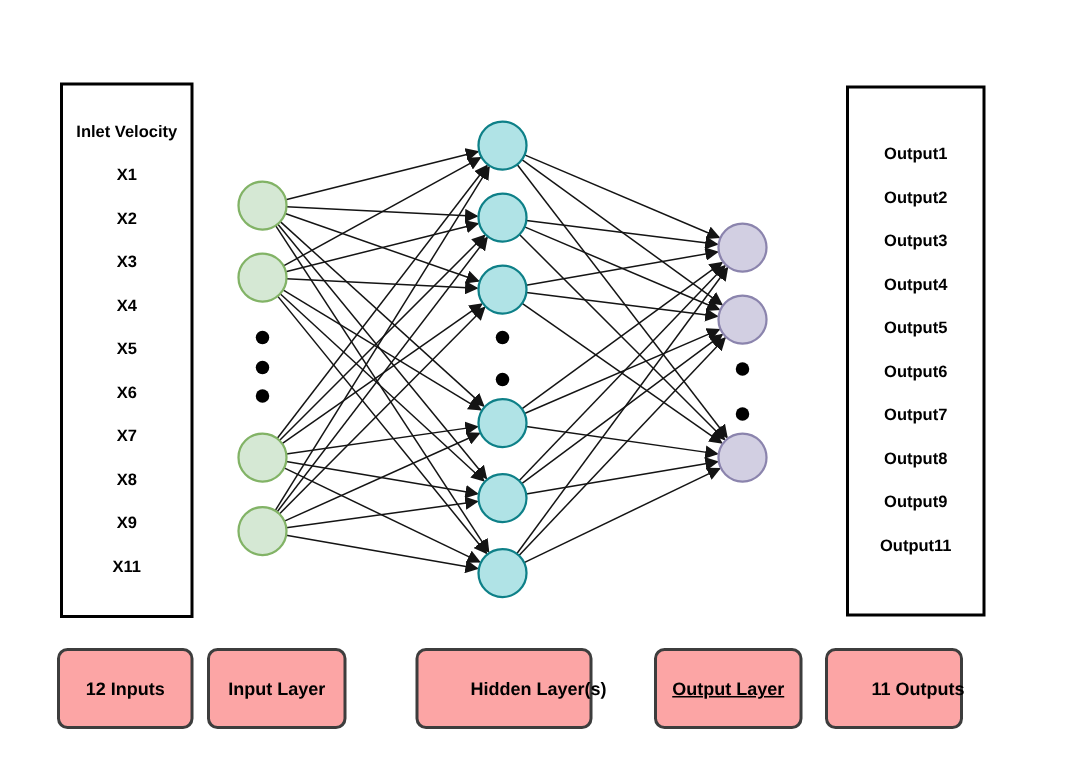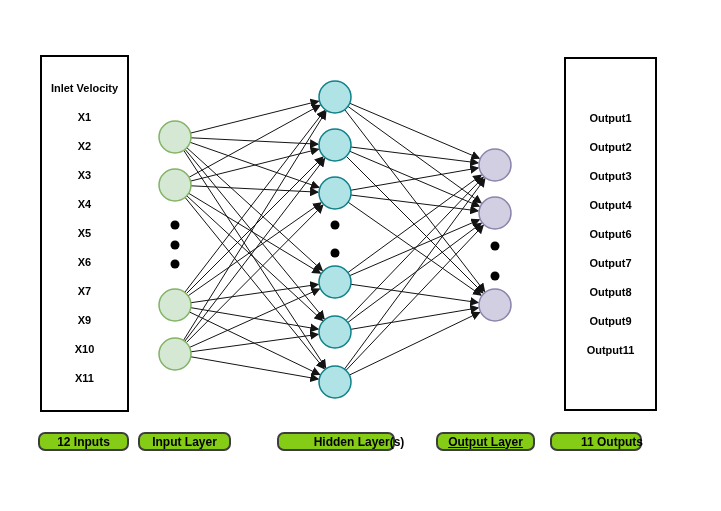--- a/index.html
+++ b/index.html
@@ -31,25 +31,25 @@
     white-space: nowrap;
   }
   #network-svg {
     position: absolute;
     left: 0; top: 0;
     width: 721px; height: 511px;
   }
   .layer-label {
     position: absolute;
     top: 432px;
-    height: 19px;
+    height: 54px;
     box-sizing: border-box;
     border: 2px solid #3d3d3d;
     border-radius: 7px;
-    background: #84cc16;
+    background: #fca5a5;
     display: flex;
     align-items: center;
     justify-content: center;
     font-size: 12px;
     font-weight: bold;
     color: #000000;
     white-space: nowrap;
   }
   #label-12-inputs    { left: 38px;  width: 91px;  }
   #label-input-layer  { left: 138px; width: 93px; text-align: right;  }
@@ -134,30 +134,31 @@
 
   <div class="side-box" id="input-box">
       <div class="item">Inlet Velocity</div>
       <div class="item">X1</div>
       <div class="item">X2</div>
       <div class="item">X3</div>
       <div class="item">X4</div>
       <div class="item">X5</div>
       <div class="item">X6</div>
       <div class="item">X7</div>
+      <div class="item">X8</div>
       <div class="item">X9</div>
-      <div class="item">X10</div>
       <div class="item">X11</div>
     </div>
 
   <div class="side-box" id="output-box">
       <div class="item">Output1</div>
       <div class="item">Output2</div>
       <div class="item">Output3</div>
       <div class="item">Output4</div>
+      <div class="item">Output5</div>
       <div class="item">Output6</div>
       <div class="item">Output7</div>
       <div class="item">Output8</div>
       <div class="item">Output9</div>
       <div class="item">Output11</div>
     </div>
 
   <div class="layer-label" id="label-12-inputs">12 Inputs</div>
 
   <div class="layer-label" id="label-input-layer">Input Layer</div>

